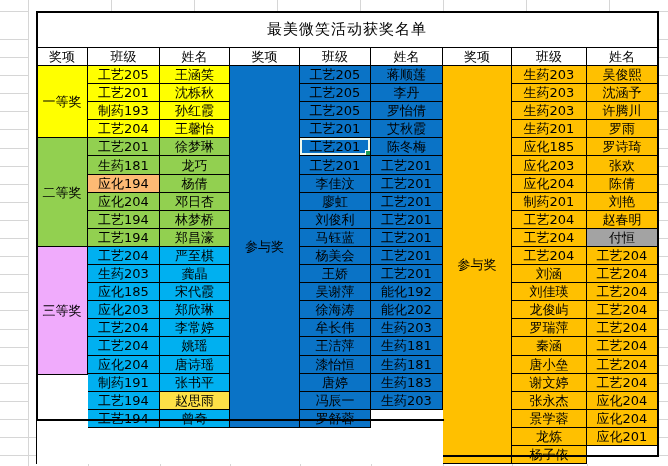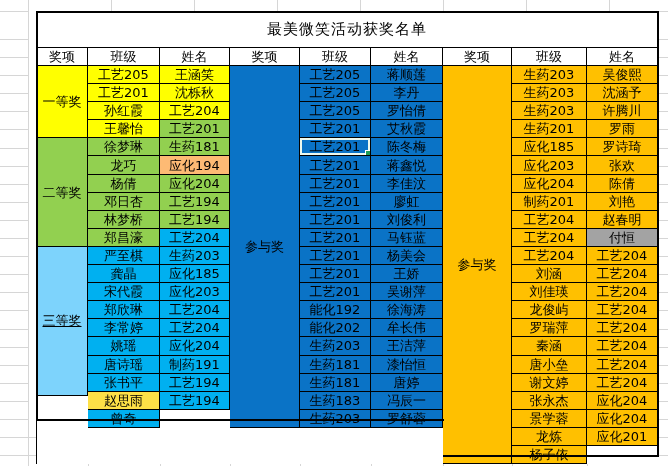--- a/index.html
+++ b/index.html
@@ -108,27 +108,28 @@
         <div class="cell" style="width: 72px;">姓名</div>
         <div class="cell" style="width: 69px;">奖项</div>
         <div class="cell" style="width: 75px;">班级</div>
         <div class="cell" style="width: 71px;">姓名</div>
       </div>
     <div class="tbody" id="tbody">
         <div class="group">
           <div class="award-col">
             <div class="cell" style="width: 51px; height: 72.4px; background: rgb(255, 255, 0);">一等奖</div>
             <div class="cell" style="width: 51px; height: 108.6px; background: rgb(146, 208, 80);">二等奖</div>
-            <div class="cell" style="width: 51px; height: 149px; background: #7dd3fc; text-decoration: underline;">三等奖</div>
+            <div class="cell" style="width: 51px; height: 128px; background: #f0abfc;">三等奖</div>
           </div>
           <div class="data-col" style="grid-template-columns: 72px 70px; grid-auto-rows: 18.1px;">
             <div class="cell" style="background: rgb(255, 255, 0);">工艺205</div>
             <div class="cell" style="background: rgb(255, 255, 0);">王涵笑</div>
             <div class="cell" style="background: rgb(255, 255, 0);">工艺201</div>
             <div class="cell" style="background: rgb(255, 255, 0);">沈栎秋</div>
+            <div class="cell" style="background: rgb(255, 255, 0);">制药193</div>
             <div class="cell" style="background: rgb(255, 255, 0);">孙红霞</div>
             <div class="cell" style="background: rgb(255, 255, 0);">工艺204</div>
             <div class="cell" style="background: rgb(255, 255, 0);">王馨怡</div>
             <div class="cell" style="background: rgb(146, 208, 80);">工艺201</div>
             <div class="cell" style="background: rgb(146, 208, 80);">徐梦琳</div>
             <div class="cell" style="background: rgb(146, 208, 80);">生药181</div>
             <div class="cell" style="background: rgb(146, 208, 80);">龙巧</div>
             <div class="cell" style="background: #fdba74;">应化194</div>
             <div class="cell" style="background: rgb(146, 208, 80);">杨倩</div>
             <div class="cell" style="background: rgb(146, 208, 80);">应化204</div>
@@ -168,21 +169,20 @@
             <div class="cell" style="background: rgb(10, 115, 198);">蒋顺莲</div>
             <div class="cell" style="background: rgb(10, 115, 198);">工艺205</div>
             <div class="cell" style="background: rgb(10, 115, 198);">李丹</div>
             <div class="cell" style="background: rgb(10, 115, 198);">工艺205</div>
             <div class="cell" style="background: rgb(10, 115, 198);">罗怡倩</div>
             <div class="cell" style="background: rgb(10, 115, 198);">工艺201</div>
             <div class="cell" style="background: rgb(10, 115, 198);">艾秋霞</div>
             <div class="cell selected" style="background: rgb(10, 115, 198);">工艺201<div class="fill-handle"></div></div>
             <div class="cell" style="background: rgb(10, 115, 198);">陈冬梅</div>
             <div class="cell" style="background: rgb(10, 115, 198);">工艺201</div>
-            <div class="cell" style="background: rgb(10, 115, 198);">蒋鑫悦</div>
             <div class="cell" style="background: rgb(10, 115, 198);">工艺201</div>
             <div class="cell" style="background: rgb(10, 115, 198);">李佳汶</div>
             <div class="cell" style="background: rgb(10, 115, 198);">工艺201</div>
             <div class="cell" style="background: rgb(10, 115, 198);">廖虹</div>
             <div class="cell" style="background: rgb(10, 115, 198);">工艺201</div>
             <div class="cell" style="background: rgb(10, 115, 198);">刘俊利</div>
             <div class="cell" style="background: rgb(10, 115, 198);">工艺201</div>
             <div class="cell" style="background: rgb(10, 115, 198);">马钰蓝</div>
             <div class="cell" style="background: rgb(10, 115, 198);">工艺201</div>
             <div class="cell" style="background: rgb(10, 115, 198);">杨美会</div>

